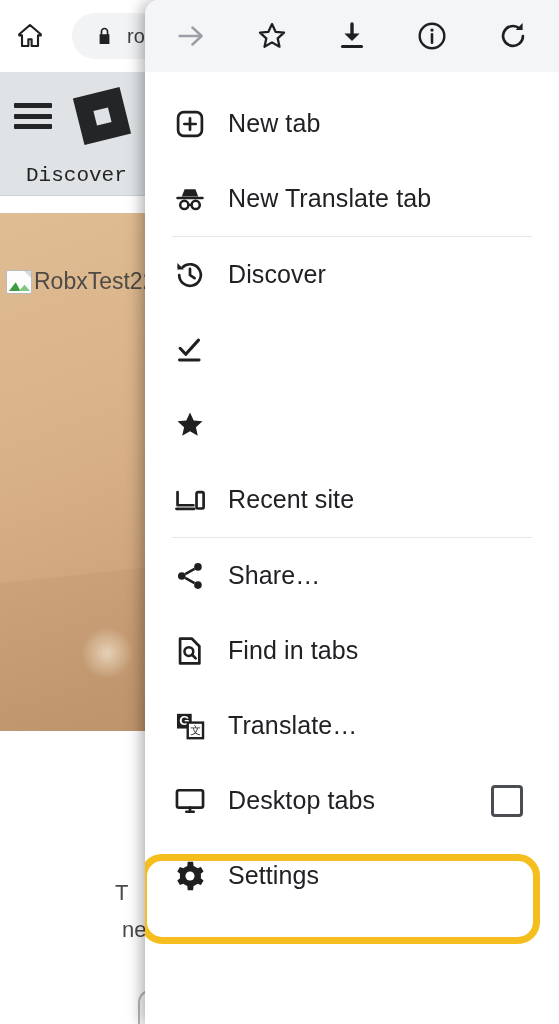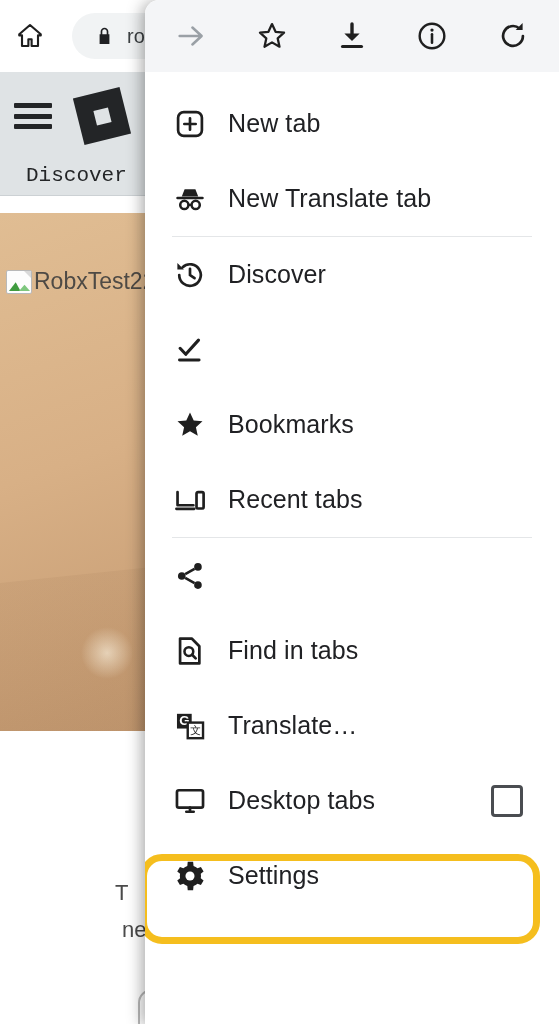--- a/index.html
+++ b/index.html
@@ -287,45 +287,45 @@
           </svg>
         </span>
       </div>
 
       <div class="menu-item">
         <span class="mi-icon">
           <svg width="34" height="34" viewBox="0 0 24 24">
             <path d="M12 3.1l2.62 5.66 6.2.64-4.64 4.17 1.32 6.09L12 16.48 6.5 19.66l1.32-6.09-4.64-4.17 6.2-.64z" fill="#1f1f1f"></path>
           </svg>
         </span>
-        <span class="mi-label">Bookmarks</span>
       </div>
 
       <div class="menu-item">
         <span class="mi-icon">
           <svg width="34" height="34" viewBox="0 0 24 24">
             <path d="M3.2 6.4v9.3h11.2" fill="none" stroke="#1f1f1f" stroke-width="1.9" stroke-linecap="round" stroke-linejoin="round"></path>
             <path d="M2.4 18.2h12.6" stroke="#1f1f1f" stroke-width="1.9" stroke-linecap="round"></path>
             <rect x="16.6" y="6.4" width="5" height="11.6" rx="1.1" fill="none" stroke="#1f1f1f" stroke-width="1.9"></rect>
           </svg>
         </span>
-        <span class="mi-label">Recent tabs</span>
+        <span class="mi-label">Recent site</span>
       </div>
 
       <div class="divider"></div>
 
       <div class="menu-item">
         <span class="mi-icon">
           <svg width="34" height="34" viewBox="0 0 24 24">
             <circle cx="17.6" cy="5.6" r="2.7" fill="#1f1f1f"></circle>
             <circle cx="6.2" cy="12" r="2.7" fill="#1f1f1f"></circle>
             <circle cx="17.6" cy="18.4" r="2.7" fill="#1f1f1f"></circle>
             <path d="M8.6 10.7l6.6-3.8M8.6 13.3l6.6 3.8" stroke="#1f1f1f" stroke-width="1.8"></path>
           </svg>
         </span>
+        <span class="mi-label">Share…</span>
       </div>
 
       <div class="menu-item">
         <span class="mi-icon">
           <svg width="34" height="34" viewBox="0 0 24 24">
             <path d="M5 3.2h8.2l5.4 5.4V20.8H5z" fill="none" stroke="#1f1f1f" stroke-width="1.9" stroke-linejoin="round"></path>
             <circle cx="11.2" cy="12.4" r="3.1" fill="none" stroke="#1f1f1f" stroke-width="1.8"></circle>
             <path d="M13.5 14.7l2.5 2.5" stroke="#1f1f1f" stroke-width="1.9" stroke-linecap="round"></path>
           </svg>
         </span>

